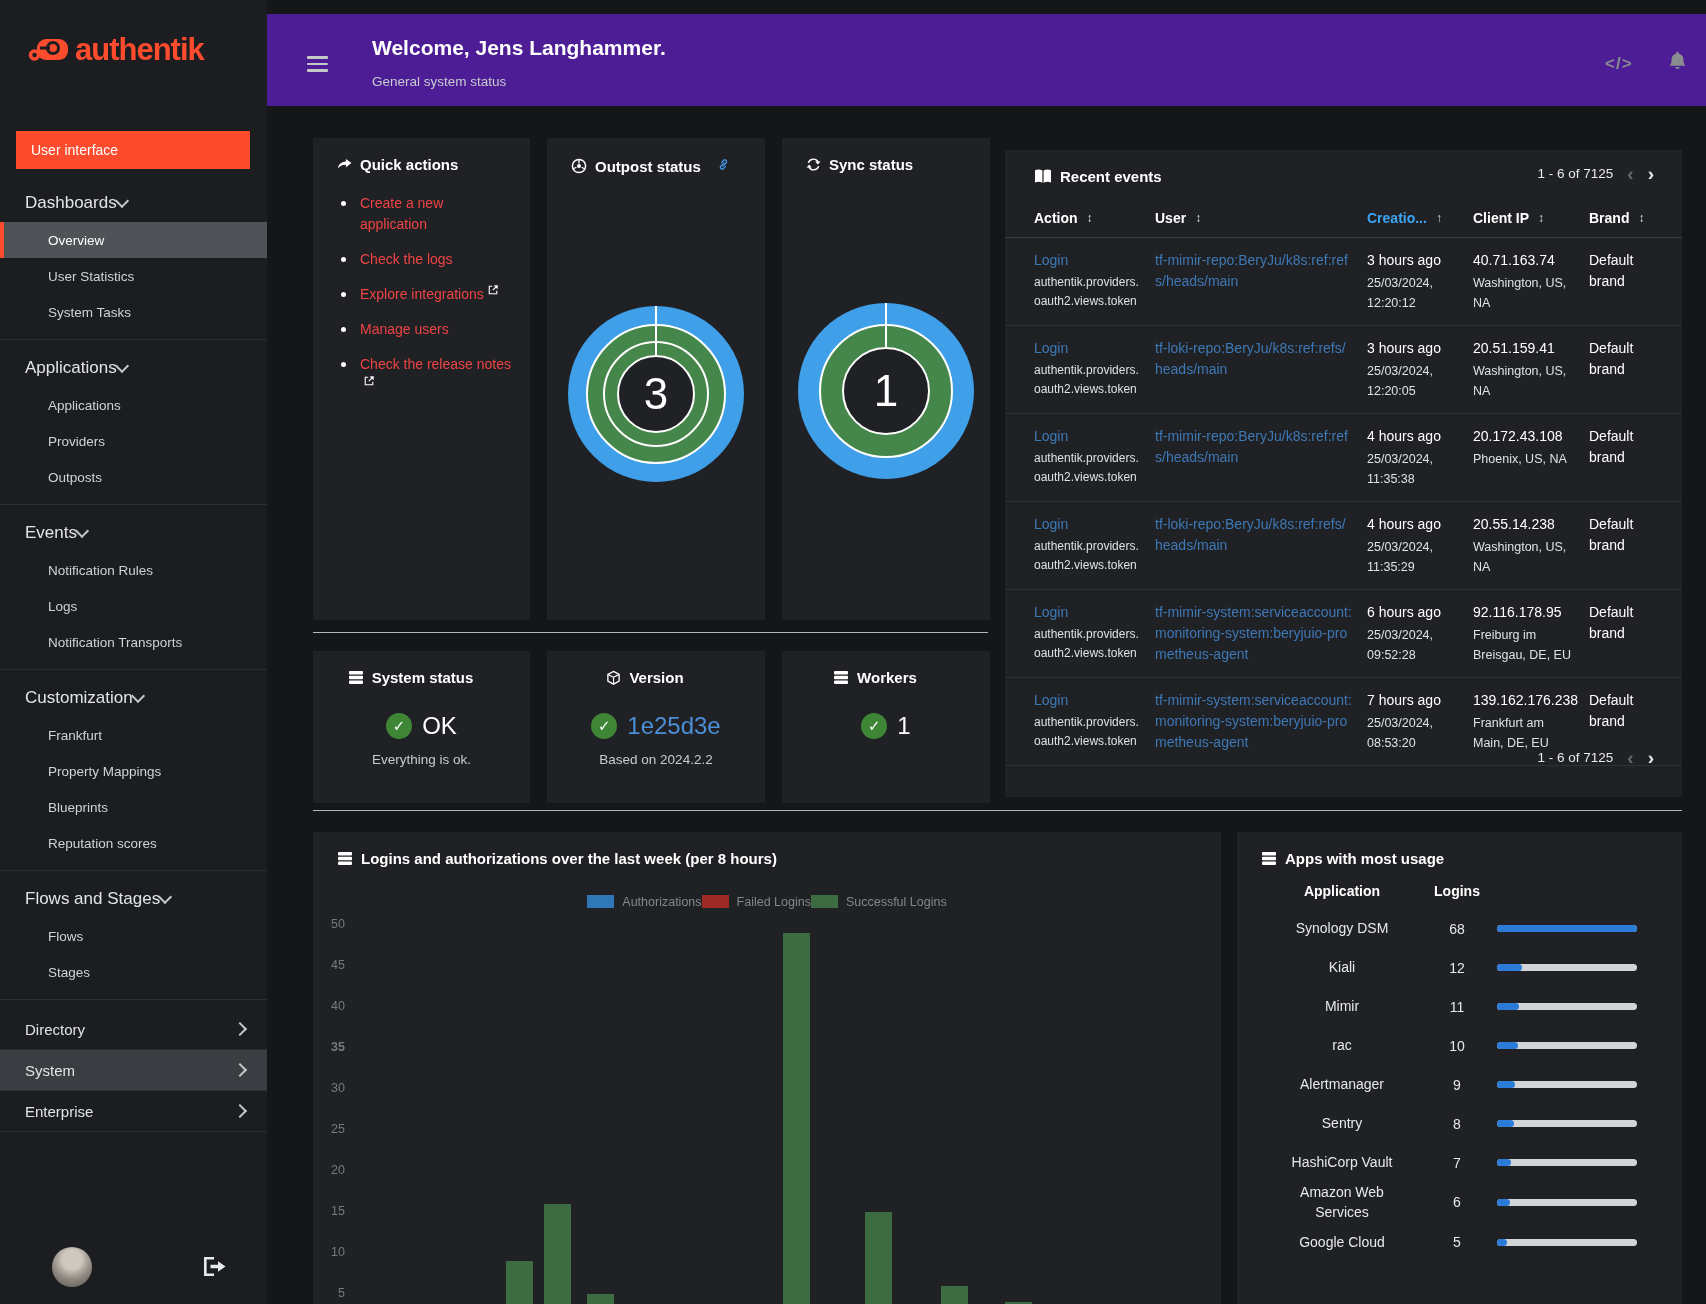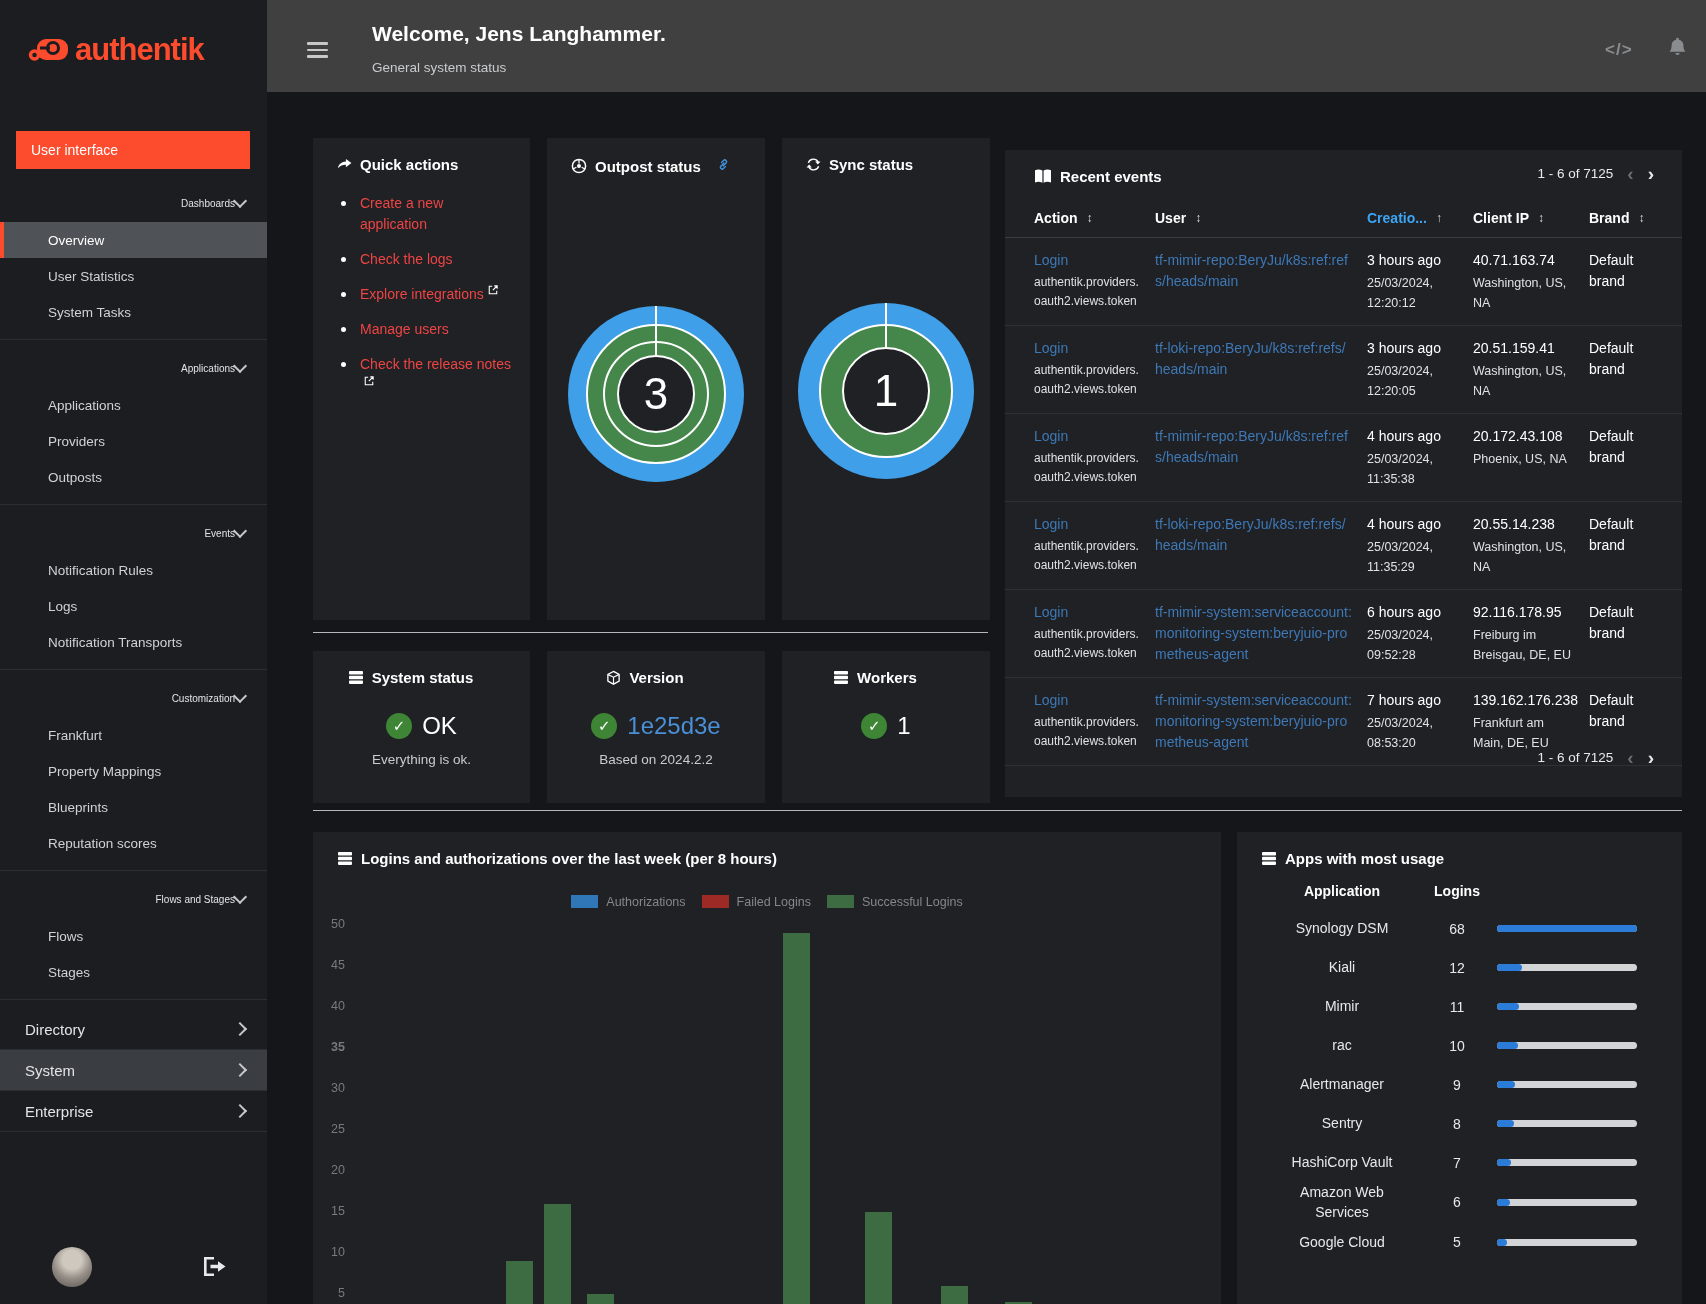--- a/index.html
+++ b/index.html
@@ -3,34 +3,34 @@
 <meta charset="utf-8">
 <style>
   html,body{margin:0;padding:0}
   body{width:1706px;height:1304px;background:#141619;font-family:"Liberation Sans","DejaVu Sans",sans-serif;color:#fff;position:relative;overflow:hidden;font-size:14px}
   
   .sidebar{position:absolute;left:0;top:0;width:267px;height:1304px;background:#1b1d21;z-index:5}
   .logo{position:absolute;left:28px;top:32px;display:flex;align-items:center;gap:5px;cursor:pointer}
   .logo-text{font-size:31px;font-weight:bold;color:#fd4b2d;letter-spacing:-1px}
   .ui-btn{position:absolute;left:16px;top:131px;width:234px;height:38px;background:#fd4b2d;color:#fff;font-size:14px;text-align:left;padding-left:15px;border:none;font-family:inherit;cursor:pointer}
   .nav{position:absolute;top:184px;left:0;width:267px}
-  .nav-group-label{height:38px;display:flex;align-items:center;justify-content:flex-end;padding:0 22px 0 25px;font-size:10px;color:#e3e4e6;cursor:pointer}
+  .nav-group-label{height:38px;display:flex;align-items:center;justify-content:flex-start;padding:0 22px 0 25px;font-size:17px;color:#e3e4e6;cursor:pointer}
   .nav-item{height:36px;display:flex;align-items:center;padding-left:48px;font-size:13.5px;color:#d0d2d5;cursor:pointer}
   .nav-item.active{background:#4f5257;border-left:4px solid #fd4b2d;padding-left:44px;color:#fff}
   .nav-div{height:1px;background:#2b2e33;margin:9px 0}
   .nav-top{height:40px;display:flex;align-items:center;justify-content:space-between;padding:0 22px 0 25px;font-size:15px;color:#e3e4e6;border-bottom:1px solid #2b2e33;cursor:pointer}
   .nav-top.highlighted{background:#3a3d42}
   .chev{width:8px;height:8px;border-right:2px solid #c6c8ca;border-bottom:2px solid #c6c8ca;display:inline-block}
   .chev-down{transform:rotate(45deg);margin-top:-4px}
   .chev-right{transform:rotate(-45deg)}
   .avatar{position:absolute;left:52px;top:1247px;width:40px;height:40px;border-radius:50%;cursor:pointer;
     background:radial-gradient(circle at 50% 32%,#cfc8bf 0 28%,#958e86 55%,#55514d 100%)}
   .logout{position:absolute;left:204px;top:1257px;cursor:pointer}
   
-  .topbar{position:absolute;left:267px;top:0;width:1439px;height:92px;background:#404040}
+  .topbar{position:absolute;left:267px;top:14px;width:1439px;height:92px;background:#4c1d95}
   .hamburger{position:absolute;left:40px;top:42px;width:21px;cursor:pointer}
   .hamburger span{display:block;height:2.5px;background:#c6c8ca;margin-bottom:4px;border-radius:1px}
   .page-title{position:absolute;left:105px;top:22px;font-size:21px;font-weight:bold}
   .page-sub{position:absolute;left:105px;top:60px;font-size:13.5px;color:#c9cbce}
   .code-icon{position:absolute;left:1338px;top:40px;font-size:17px;font-weight:bold;color:#8a8d90;letter-spacing:1px;cursor:pointer}
   .bell{position:absolute;left:1400px;top:36px;cursor:pointer}
   
   .card{position:absolute;background:#1f2125;overflow:hidden}
   .card-title{display:flex;gap:8px;align-items:center;font-size:15px;font-weight:bold;padding:18px 22px 0 24px}
   .cticon{display:inline-flex;align-items:center}
@@ -60,21 +60,21 @@
   .ev-header{display:grid;grid-template-columns:121px 212px 106px 116px 90px;padding-left:29px;height:38px;align-items:center;margin-top:14px;border-bottom:1px solid #3a3e43;font-weight:bold;font-size:14px}
   .ev-hcell{display:flex;align-items:center;gap:9px;cursor:pointer;padding-right:10px}
   .hactive{color:#3da5f4}
   .sort-icon{font-size:12px;color:#d8d9db}
   .ev-row{display:grid;grid-template-columns:121px 212px 106px 116px 90px;padding:12px 0 12px 29px;border-bottom:1px solid #2e3136;font-size:14px;line-height:1.5}
   .ev-cell{padding-right:14px}
   .link{color:#3e78b5;text-decoration:none;cursor:pointer;word-break:break-all}
   .sec{font-size:12px;color:#dfe1e3;word-break:break-all;line-height:1.6;margin-top:2px}
   .sec2{font-size:12.5px;color:#dfe1e3;line-height:1.6;margin-top:2px}
   
-  .legend{display:flex;justify-content:center;gap:16px;margin-top:28px;font-size:12.5px;color:#85878a;align-items:center}
+  .legend{display:flex;justify-content:center;margin-top:28px;font-size:12.5px;color:#85878a;align-items:center}
   .lsw{width:27px;height:13px;display:inline-block;margin-right:8px;vertical-align:-2px}
   .tick{position:absolute;width:30px;text-align:right;font-size:12.5px;color:#77797d}
   .bar{position:absolute;width:27px}
   
   .apps-header{display:grid;grid-template-columns:150px 80px 160px;padding-left:30px;margin-top:16px;font-weight:bold;font-size:14px}
   .apps-header div{text-align:center}
   .apps-row{display:grid;grid-template-columns:150px 80px 160px;padding-left:30px;min-height:39px;align-items:center;font-size:14px;color:#e7e8ea}
   .apps-row .an{text-align:center;padding:0 14px;line-height:1.45}
   .apps-row .av{text-align:center}
   .track{width:140px;height:7px;background:#d2d4d6;border-radius:4px;position:relative}

